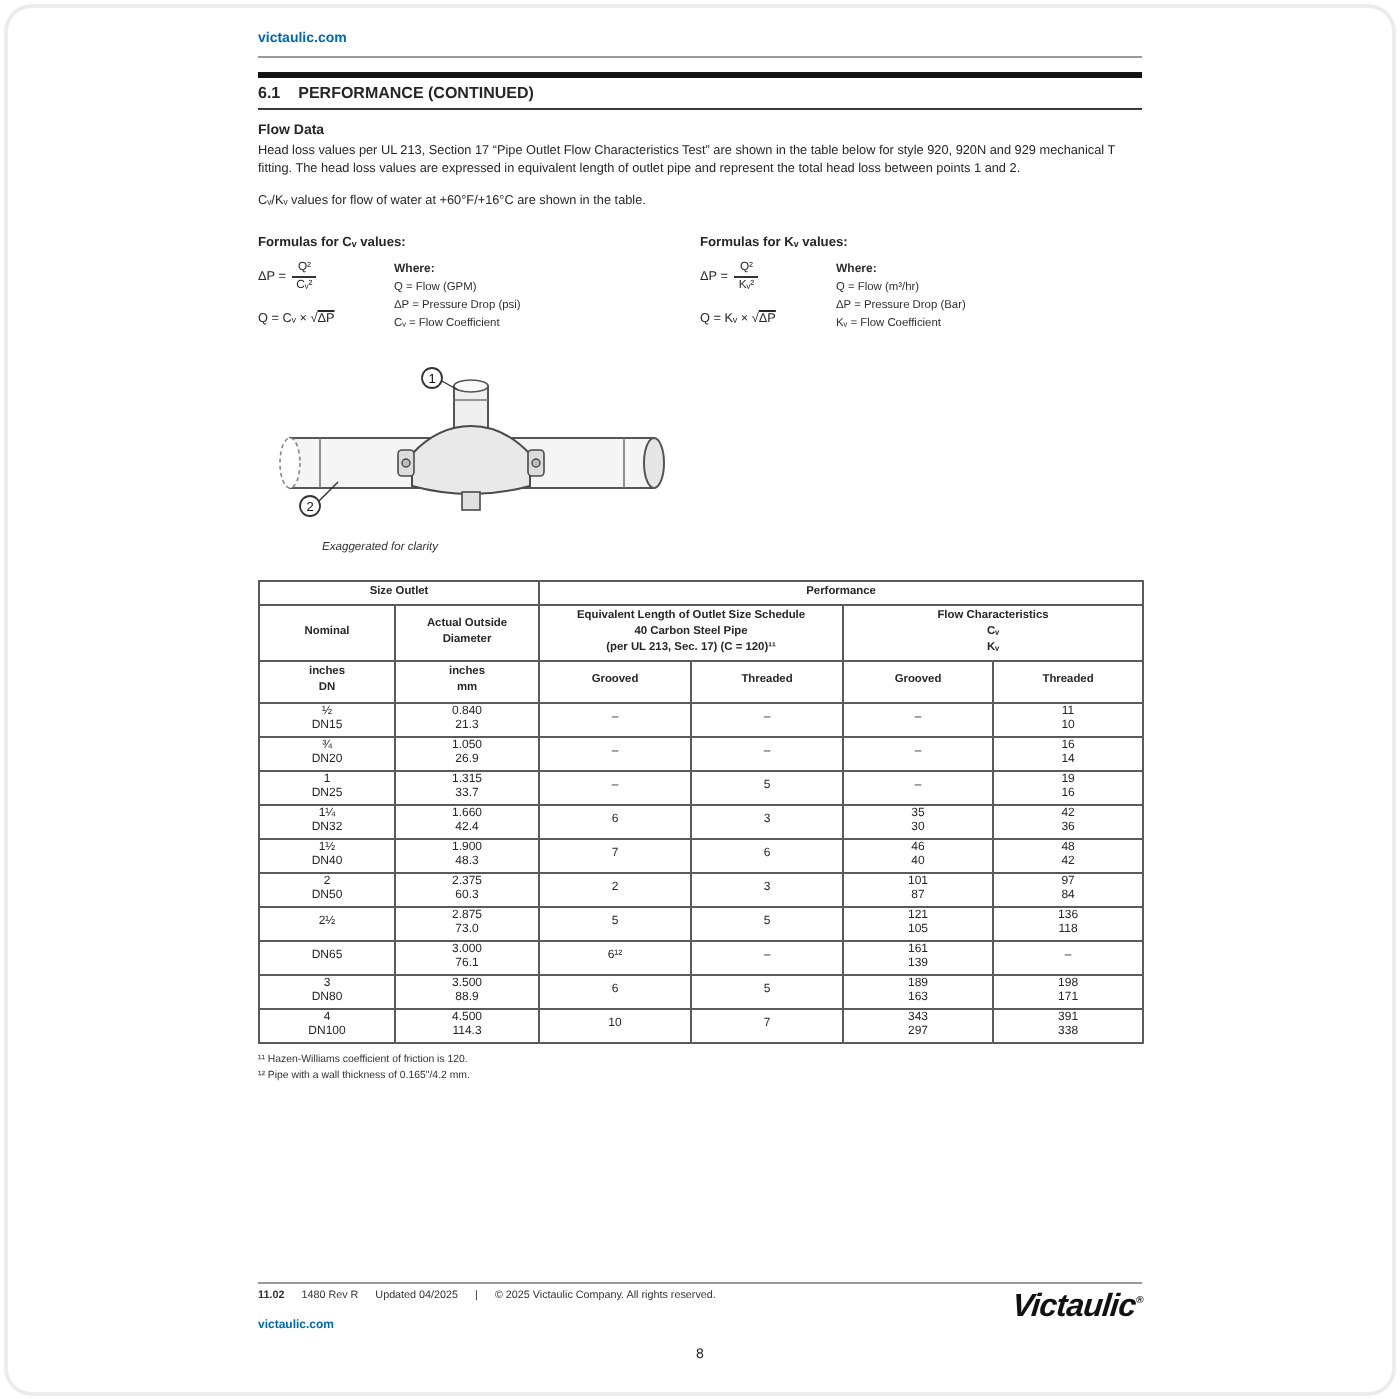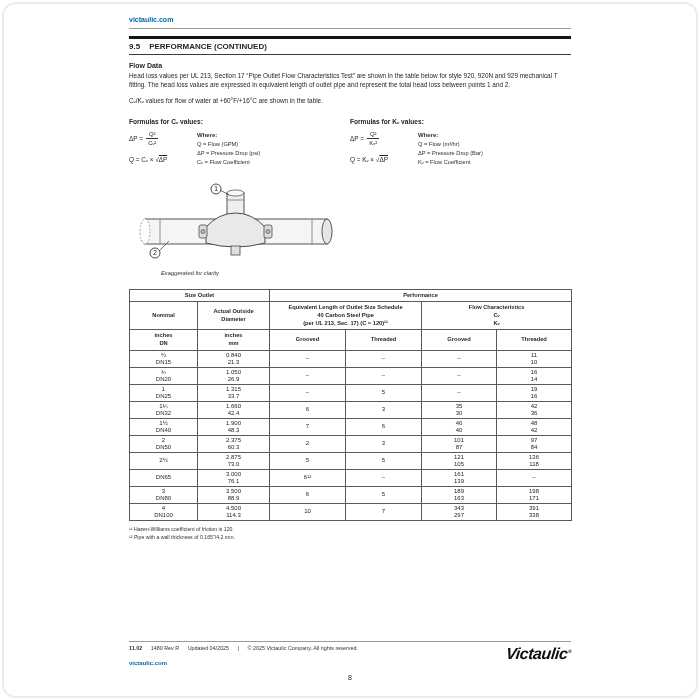--- a/index.html
+++ b/index.html
@@ -60,21 +60,21 @@
 
 <div class="page">
   <div class="frame"></div>
 
   <div class="content">
 
     <a class="top-link" href="#">victaulic.com</a>
     <div class="top-rule"></div>
 
     <div class="section-header">
-      <span class="section-no">9.5</span><span>PERFORMANCE (CONTINUED)</span>
+      <span class="section-no">6.1</span><span>PERFORMANCE (CONTINUED)</span>
     </div>
 
     <div class="flow-data">Flow Data</div>
 
     <p class="para">Head loss values per UL 213, Section 17 “Pipe Outlet Flow Characteristics Test” are shown in the table below for style 920, 920N and 929 mechanical T fitting. The head loss values are expressed in equivalent length of outlet pipe and represent the total head loss between points 1 and 2.</p>
     <p class="para para2">Cᵥ/Kᵥ values for flow of water at +60°F/+16°C are shown in the table.</p>
 
     <div class="formulas">
 
       <div class="formula-col">

